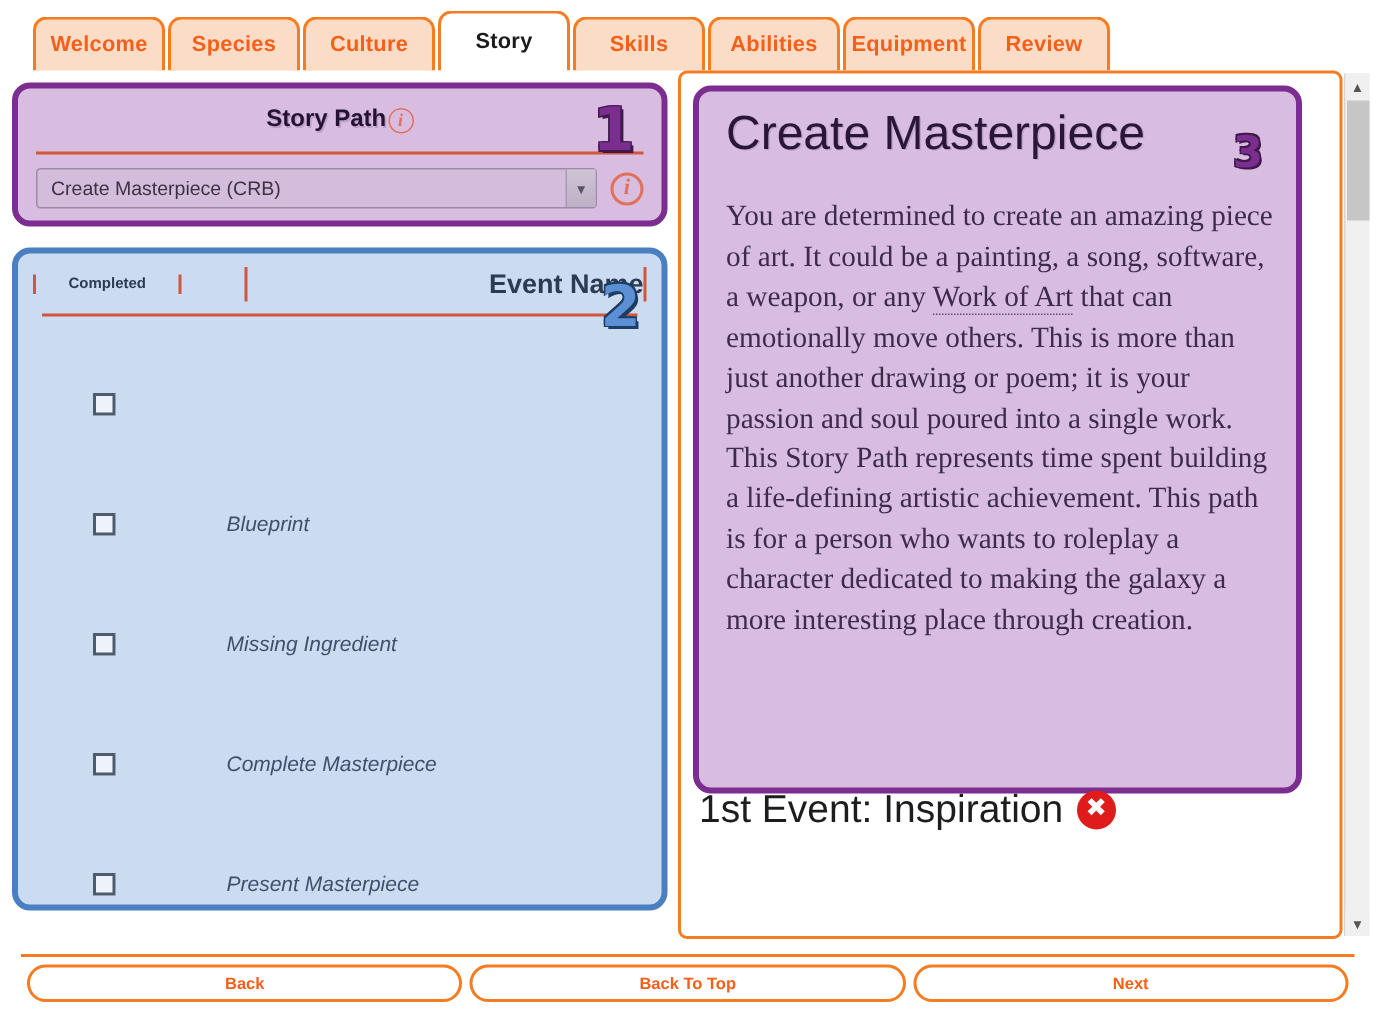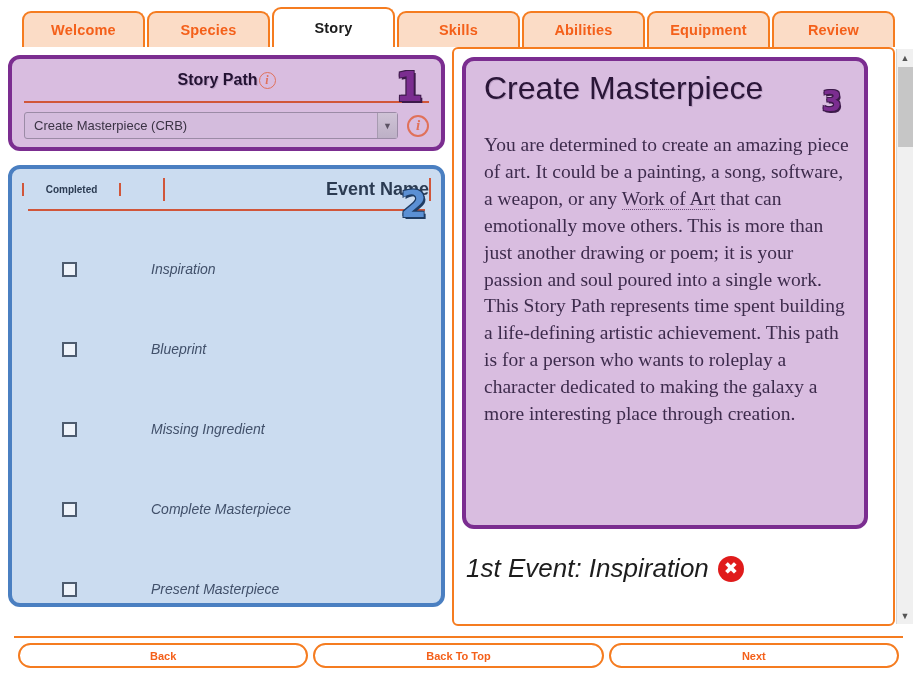--- a/index.html
+++ b/index.html
@@ -13,21 +13,21 @@
     font-family: "Liberation Sans", sans-serif;
     overflow: hidden;
     position: relative;
   }
 
   
   .tabbar {
     position: absolute;
     top: 9px;
     left: 22px;
-    width: 873px;
+    width: 718px;
     height: 38px;
     display: flex;
     align-items: flex-end;
   }
   .tab {
     flex: 1 1 0;
     height: 36px;
     margin-right: 2px;
     border: 2px solid #f57c20;
     border-bottom: none;
@@ -264,29 +264,28 @@
     font-size: 19.5px;
     line-height: 1.38;
     color: #3d2b4c;
     padding-left: 4px;
   }
   .glossary {
     border-bottom: 1.5px dotted #6b4a7a;
   }
   .event-line {
     position: absolute;
-    top: 504px;
+    top: 475px;
     left: 12px;
     width: 400px;
     display: flex;
     align-items: center;
     gap: 9px;
     font-size: 26px;
     color: #1d1d1d;
-    font-style: italic;
   }
   .x-icon {
     width: 26px; height: 26px;
     border-radius: 50%;
     background: #e01b1b;
     color: #ffffff;
     display: inline-flex;
     align-items: center;
     justify-content: center;
     font-size: 17px;
@@ -359,20 +358,23 @@
 </head>
 <body>
 
 <div class="tabbar">
   <div class="tab">
       <span>Welcome</span>
     </div>
   <div class="tab">
       <span>Species</span>
     </div>
+  <div class="tab">
+      <span>Culture</span>
+    </div>
   <div class="tab active">
       <span>Story</span>
     </div>
   <div class="tab">
       <span>Skills</span>
     </div>
   <div class="tab">
       <span>Abilities</span>
     </div>
   <div class="tab">
@@ -405,21 +407,20 @@
     <div class="ev-col-completed">Completed</div>
     <div class="ev-gap"></div>
     <div class="ev-col-event">Event Name</div>
   </div>
   <div class="ev-headline"></div>
   <div class="ev-rows">
     <div class="ev-row">
       <div class="ev-check-cell">
           <div class="ev-checkbox"></div>
         </div>
-      <div class="ev-name">Inspiration</div>
     </div>
     <div class="ev-row">
       <div class="ev-check-cell">
           <div class="ev-checkbox"></div>
         </div>
       <div class="ev-name">Blueprint</div>
     </div>
     <div class="ev-row">
       <div class="ev-check-cell">
           <div class="ev-checkbox"></div>

